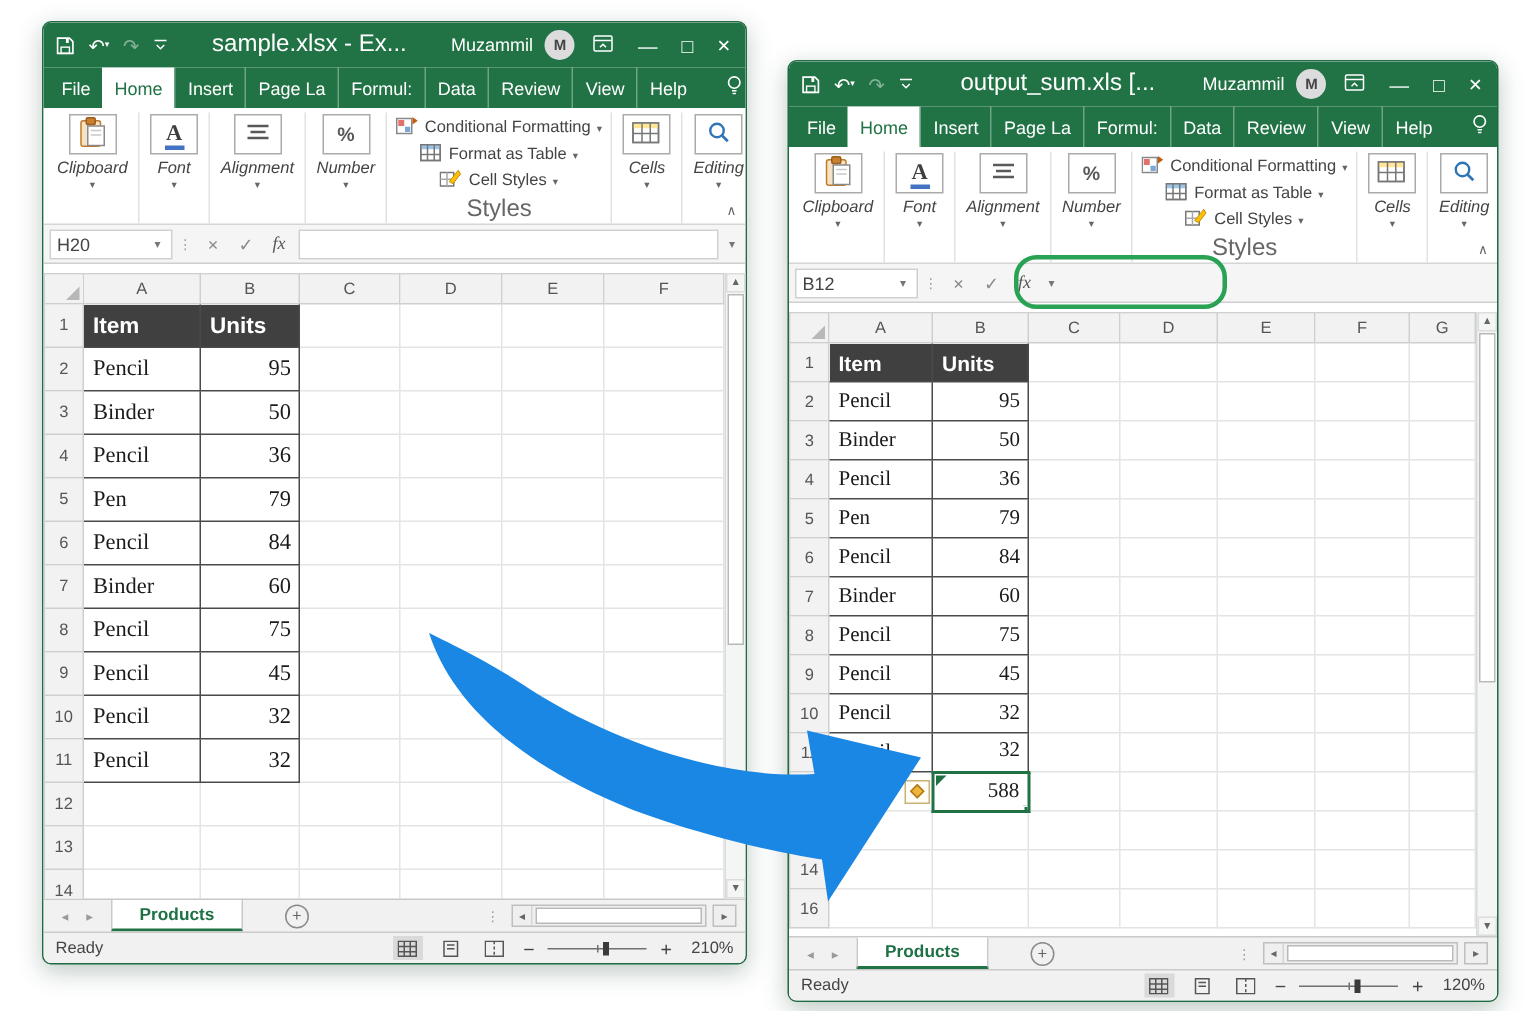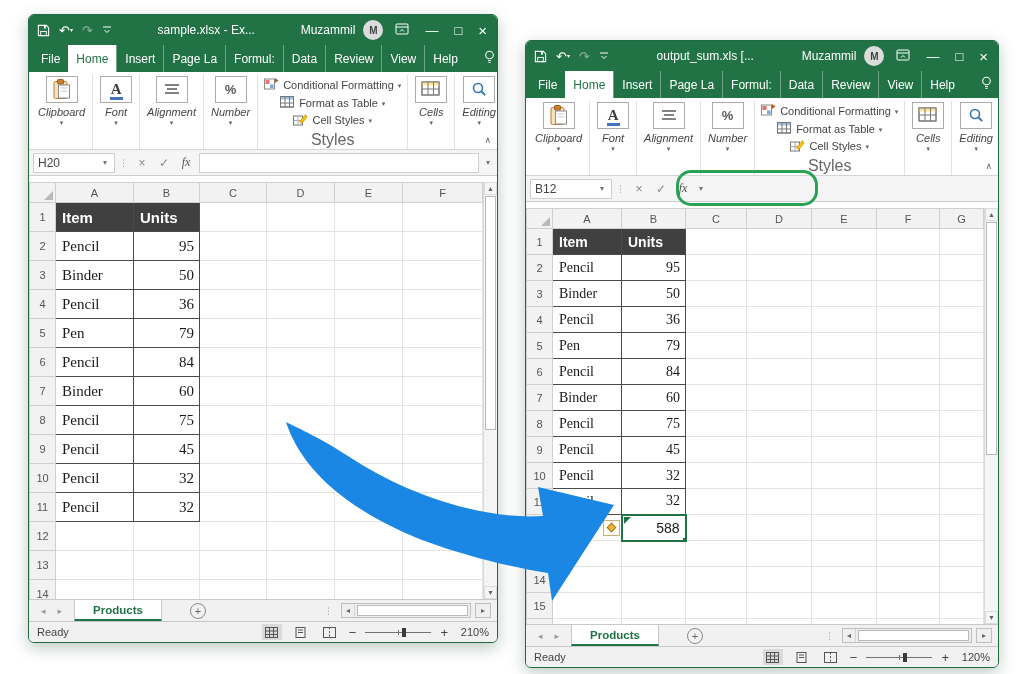--- a/index.html
+++ b/index.html
@@ -10,21 +10,21 @@
     box-shadow:0 5px 16px rgba(40,80,60,.30); }
   .win-left  { left:28px;  top:14px; width:470px; height:629px; --rowh:29px; --fs:15px; }
   .win-right { left:525px; top:40px; width:474px; height:628px; --rowh:26px; --fs:14px; }
 
   
   .titlebar { height:30px; background:#217346; color:#fff; display:flex; align-items:center;
     padding:0 10px 0 8px; font-size:12px; flex:none; }
   .qat { display:flex; align-items:center; gap:9px; }
   .qat .g { display:inline-flex; align-items:center; color:#fff; font-size:13px; line-height:1; }
   .dim { opacity:.45; }
-  .ttitle { flex:1; text-align:center; white-space:nowrap; overflow:hidden; font-size:12px; }
+  .ttitle { flex:1; text-align:center; white-space:nowrap; overflow:hidden; font-size:16px; }
   .tuser { margin-right:8px; white-space:nowrap; }
   .avatar { width:20px; height:20px; border-radius:50%; background:#dcdcdc; color:#444;
     font-size:10px; font-weight:bold; display:flex; align-items:center; justify-content:center;
     margin-right:12px; flex:none; }
   .wctl { display:flex; align-items:center; gap:16px; font-size:13px; }
   .wctl span { cursor:default; }
 
   
   .tabrow { height:27px; background:#217346; display:flex; align-items:stretch; color:#fff;
     font-size:12px; padding-left:4px; flex:none; }
@@ -82,21 +82,21 @@
   .grid th.corner::after { content:""; position:absolute; right:2px; bottom:2px;
     border-left:9px solid transparent; border-bottom:9px solid #b8b8b8; }
   .grid th.selcol { background:#d8dad9; color:#1e5c3a; border-bottom:2px solid #217346; }
   .grid td { font-size:var(--fs); color:#1a1a1a; }
   .grid td.txt { padding-left:6px; text-align:left; }
   .grid td.num { padding-right:5px; text-align:right; }
   .grid td.db { border:1px solid #4a4a4a;font-family:Liberation Serif, serif; }
   .grid td.thdr { background:#404040; color:#fff; font-weight:bold; padding-left:6px;
     text-align:left; border:1px solid #4a4a4a; }
   .grid td.sumcell { position:relative; border:2px solid #217346 !important;
-    text-align:right; padding-right:5px; }
+    text-align:right; padding-right:5px;font-family:Liberation Serif, serif; }
   .tri { position:absolute; left:1px; top:1px; border-right:7px solid transparent;
     border-top:7px solid #1e7145; width:0; height:0; }
   .handle { position:absolute; right:-3px; bottom:-3px; width:6px; height:6px;
     background:#217346; border:1px solid #fff; }
   .relcell { position:relative; }
   .smarttag { position:absolute; right:1px; top:50%; transform:translateY(-50%); width:17px;
     height:16px; background:#fffdf5; border:1px solid #c9b27a; display:flex; align-items:center;
     justify-content:center; }
   .smarttag i { display:block; width:7px; height:7px; background:#f2b33a; border:1px solid #a87b1f;
     transform:rotate(45deg); }
@@ -864,30 +864,20 @@
               <th class="rh">14</th>
               <td class=""></td>
               <td class=""></td>
               <td class=""></td>
               <td class=""></td>
               <td class=""></td>
               <td class=""></td>
               <td class=""></td>
             </tr>
             <tr>
-              <th class="rh">15</th>
-              <td class=""></td>
-              <td class=""></td>
-              <td class=""></td>
-              <td class=""></td>
-              <td class=""></td>
-              <td class=""></td>
-              <td class=""></td>
-            </tr>
-            <tr>
               <th class="rh">16</th>
               <td class=""></td>
               <td class=""></td>
               <td class=""></td>
               <td class=""></td>
               <td class=""></td>
               <td class=""></td>
               <td class=""></td>
             </tr>
           </tbody>

